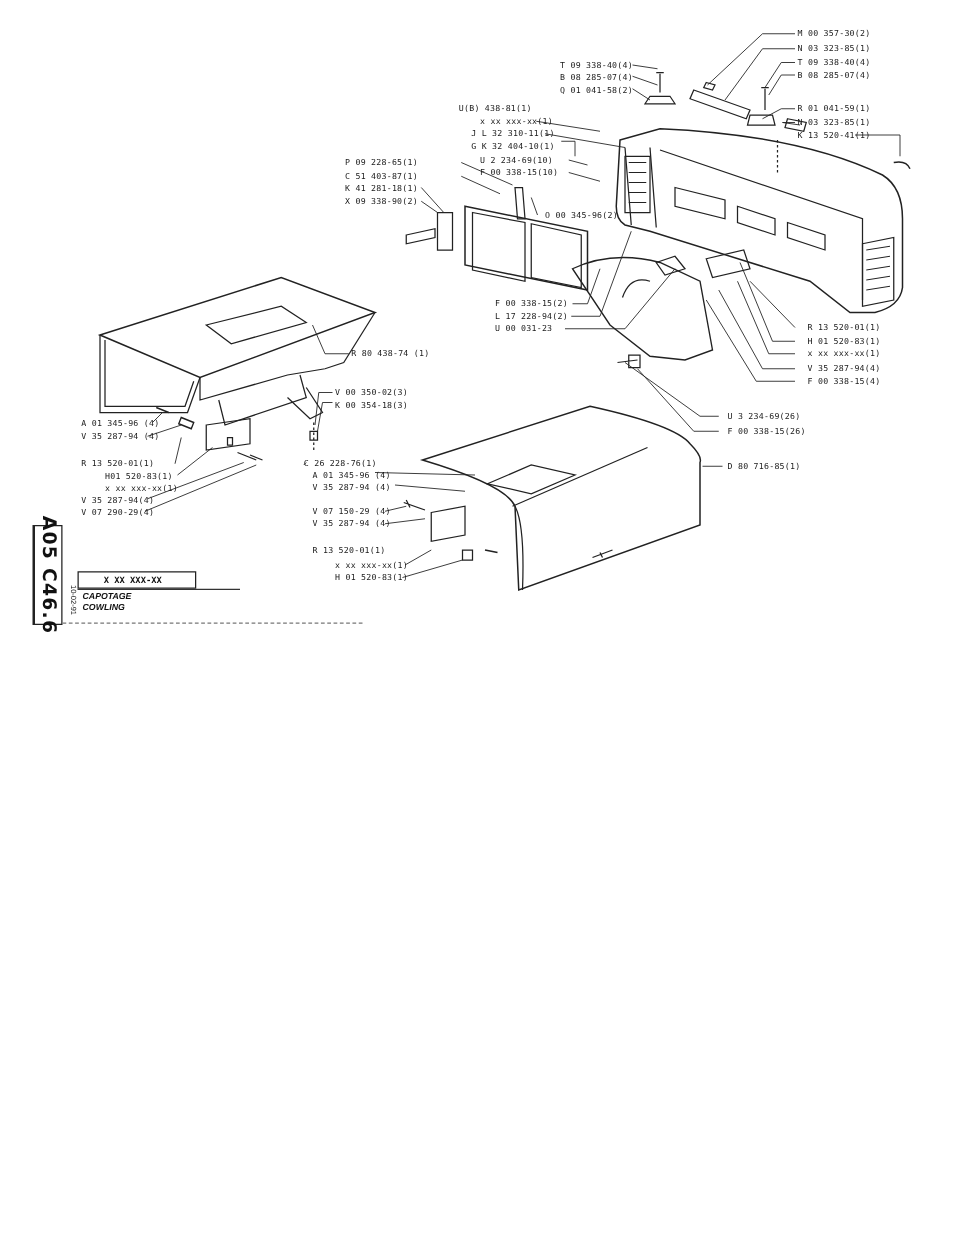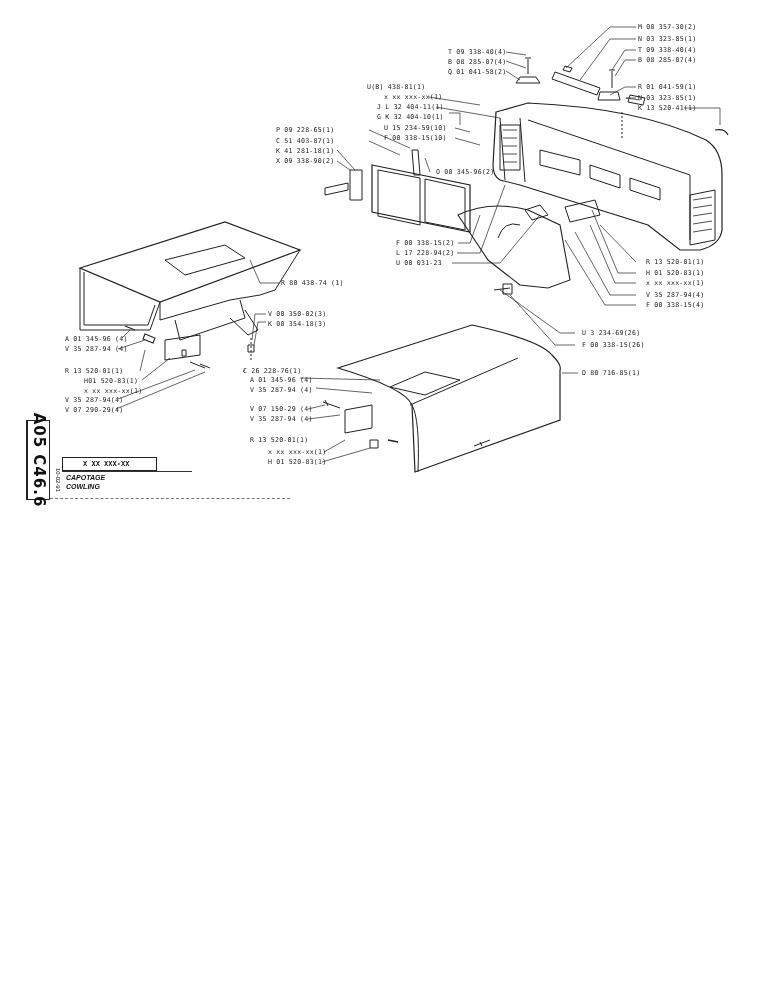--- a/index.html
+++ b/index.html
@@ -157,23 +157,23 @@
   <span class="lbl" style="left:638px;top:56px">B 08 285-07(4)</span>
   <span class="lbl" style="left:448px;top:48px">T 09 338-40(4)</span>
   <span class="lbl" style="left:448px;top:58px">B 08 285-07(4)</span>
   <span class="lbl" style="left:448px;top:68px">Q 01 041-58(2)</span>
   <span class="lbl" style="left:638px;top:83px">R 01 041-59(1)</span>
   <span class="lbl" style="left:638px;top:94px">N 03 323-85(1)</span>
   <span class="lbl" style="left:638px;top:104px">K 13 520-41(1)</span>
 
   <span class="lbl" style="left:367px;top:83px">U(B) 438-81(1)</span>
   <span class="lbl" style="left:384px;top:93px">x xx xxx-xx(1)</span>
-  <span class="lbl" style="left:377px;top:103px">J L 32 404-11(1)</span>
+  <span class="lbl" style="left:377px;top:103px">J L 32 310-11(1)</span>
   <span class="lbl" style="left:377px;top:113px">G K 32 404-10(1)</span>
-  <span class="lbl" style="left:384px;top:124px">U 15 234-59(10)</span>
+  <span class="lbl" style="left:384px;top:124px">U 2 234-69(10)</span>
   <span class="lbl" style="left:384px;top:134px">F 00 338-15(10)</span>
 
   <span class="lbl" style="left:276px;top:126px">P 09 228-65(1)</span>
   <span class="lbl" style="left:276px;top:137px">C 51 403-87(1)</span>
   <span class="lbl" style="left:276px;top:147px">K 41 281-18(1)</span>
   <span class="lbl" style="left:276px;top:157px">X 09 338-90(2)</span>
   <span class="lbl" style="left:436px;top:168px">O 00 345-96(2)</span>
 
   <span class="lbl" style="left:396px;top:239px">F 00 338-15(2)</span>
   <span class="lbl" style="left:396px;top:249px">L 17 228-94(2)</span>

